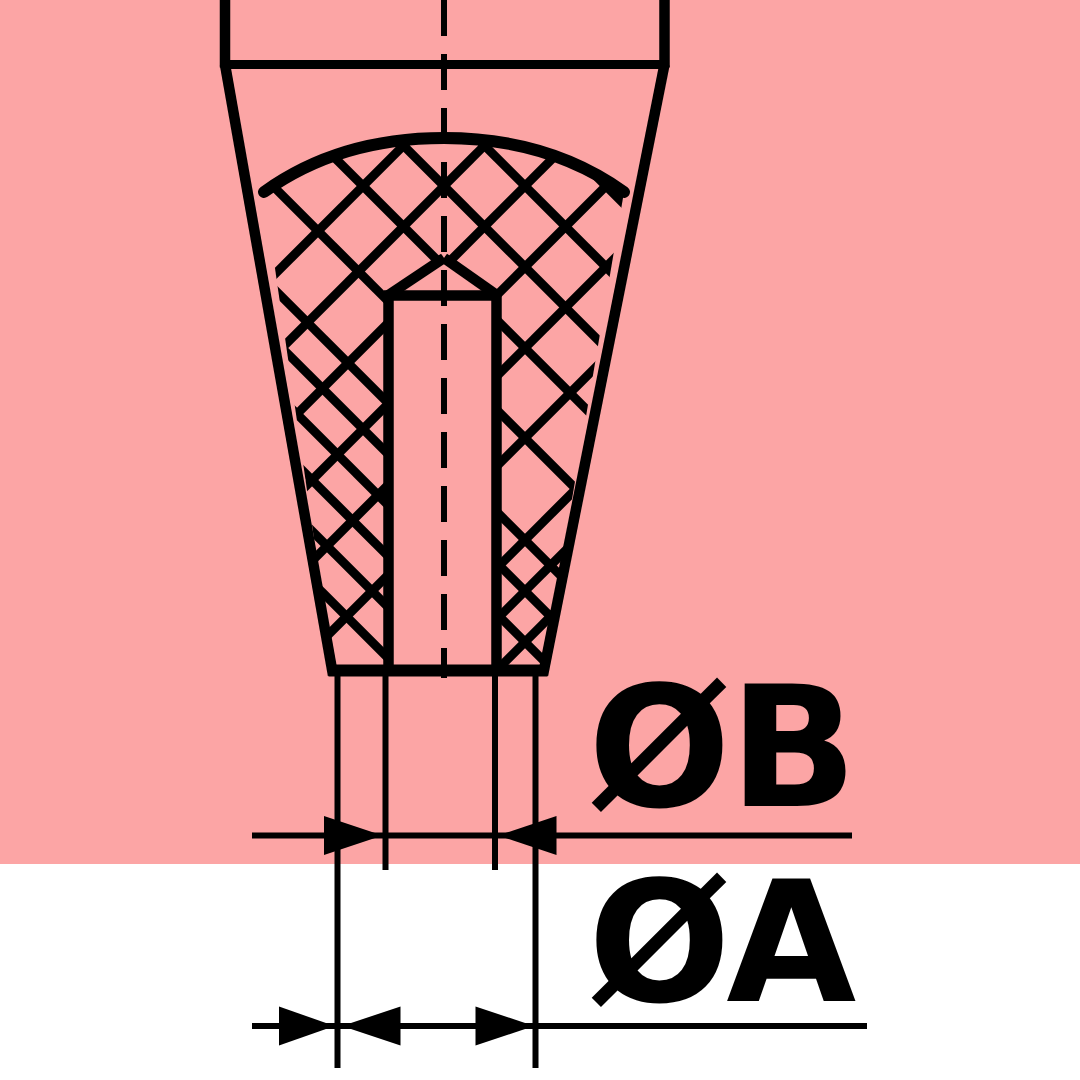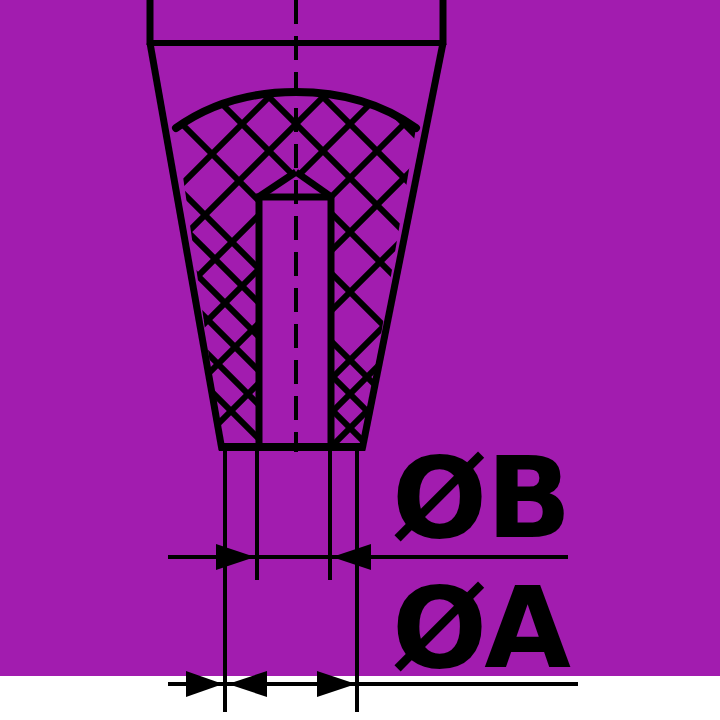--- a/index.html
+++ b/index.html
@@ -9,22 +9,22 @@
   }
   body {
     width: 720px;
     height: 720px;
     font-family: "Liberation Sans", sans-serif;
     overflow: hidden;
   }
   #drawing-root {
     position: relative;
     width: 720px;
-    height: 676px;
-    background: #a21caf;
+    height: 576px;
+    background: #fca5a5;
   }
   svg.tech-drawing {
     display: block;
     width: 720px;
     height: 720px;
   }
   .dim-label {
     font-family: "DejaVu Sans", sans-serif;
     font-weight: bold;
     font-size: 112px;

